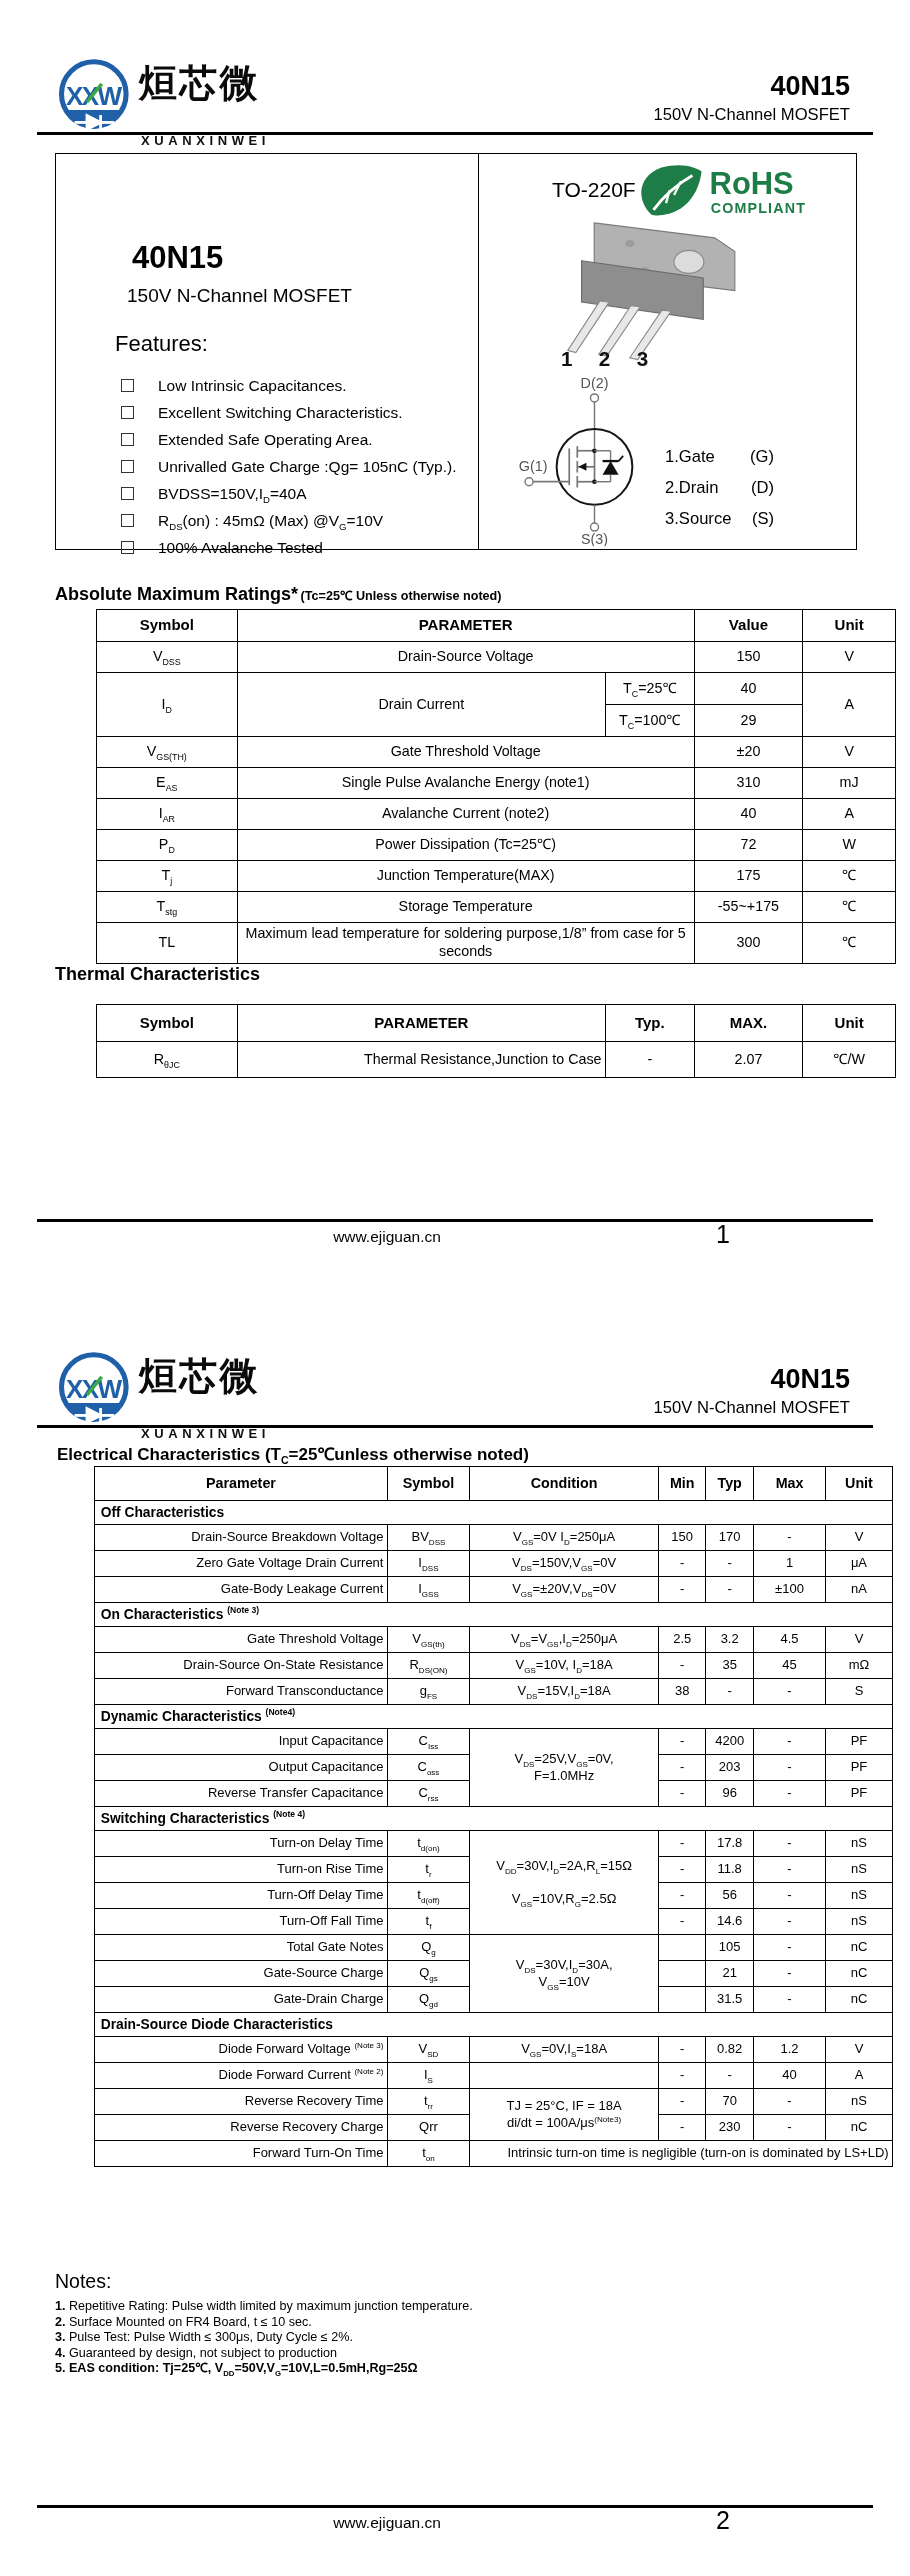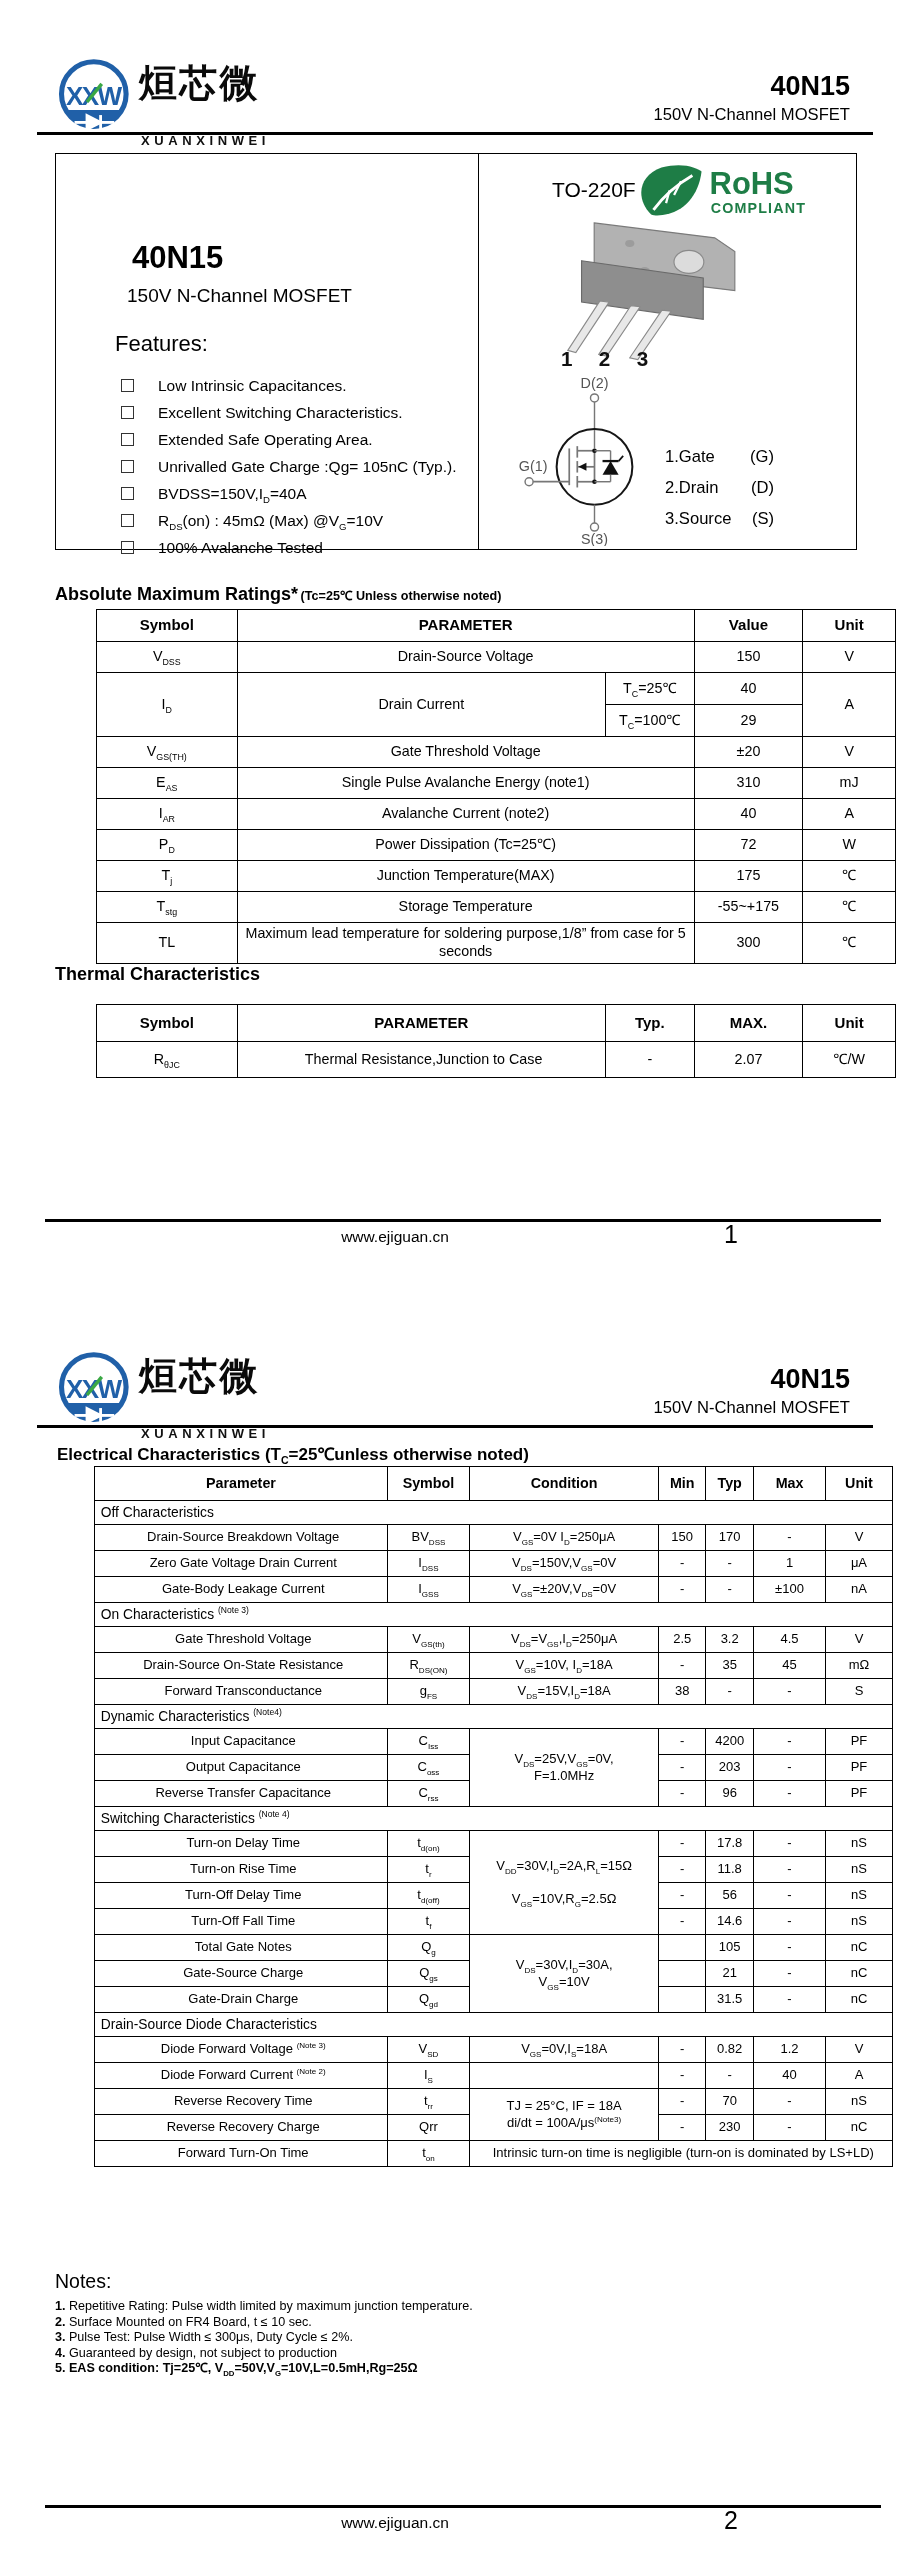--- a/index.html
+++ b/index.html
@@ -39,50 +39,50 @@
   .h-abs .note{font-size:12.6px;font-weight:700;}
   .h-thermal{position:absolute;left:55px;top:964px;font-size:18px;font-weight:700;}
   .h-elec{position:absolute;left:57px;top:1442px;font-size:17px;font-weight:700;}
   .h-notes{position:absolute;left:55px;top:2270px;font-size:19.5px;text-align:right;}
 
   
   .dtable{position:absolute;margin-left:41px;}
   .dtable table{border-collapse:collapse;table-layout:fixed;width:100%;border:1.7px solid #000;}
   .dtable td,.dtable th{border:1.1px solid #000;text-align:center;vertical-align:middle;padding:1.1px 3.4px;line-height:1.25;overflow:hidden;}
   .dtable th{font-weight:700;}
-  .dtable td.l{text-align:center;padding-left:8px;}
+  .dtable td.l{text-align:right;padding-left:8px;}
   sub{font-size:62%;line-height:0;}
   sup{font-size:62%;line-height:0;}
 
   #amr-table{left:55px;top:609px;width:800px;font-size:14.3px;}
   #amr-table tr{height:31px;}
   #amr-table tr.h{height:32px;}
   #amr-table tr.h th{font-size:15px;}
   #amr-table tr.idr{height:32px;}
   #amr-table tr.tall{height:41px;}
 
   #th-table{left:55px;top:1004px;width:800px;font-size:14.3px;}
   #th-table tr{height:36px;}
   #th-table tr.h{height:37px;}
   #th-table tr.h th{font-size:15px;}
 
   #ec-table{left:53px;top:1466px;width:799px;font-size:13px;}
   #ec-table tr{height:26px;}
   #ec-table tr.h{height:34px;}
   #ec-table tr.h th{font-size:14.3px;}
   #ec-table tr.sec{height:24px;}
-  #ec-table tr.sec td{text-align:left;font-weight:400;font-size:13.8px;padding-left:5.7px;}
+  #ec-table tr.sec td{text-align:left;font-weight:700;font-size:13.8px;padding-left:5.7px;}
 
   
   .notes{position:absolute;left:55px;top:2299px;width:631px;}
   .note-row{display:flex;font-size:12.6px;line-height:15.5px;}
   .note-row .nnum{font-weight:700;margin-right:3.4px;}
 
   
-  .pfoot{position:absolute;left:8px;width:774px;height:40px;}
+  .pfoot{position:absolute;left:0;width:774px;height:40px;}
   .pfoot .frule{position:absolute;left:37px;top:0;width:836px;height:3.4px;background:#000;}
   .pfoot .site{position:absolute;left:0;top:9.2px;width:100%;text-align:center;font-size:15.5px;}
   .pfoot .pnum{position:absolute;right:44px;top:1.1px;font-size:25px;}
 </style>
 </head>
 <body>
 
 <div id="canvas">
 
   <div class="hdr" style="top:55px;">

